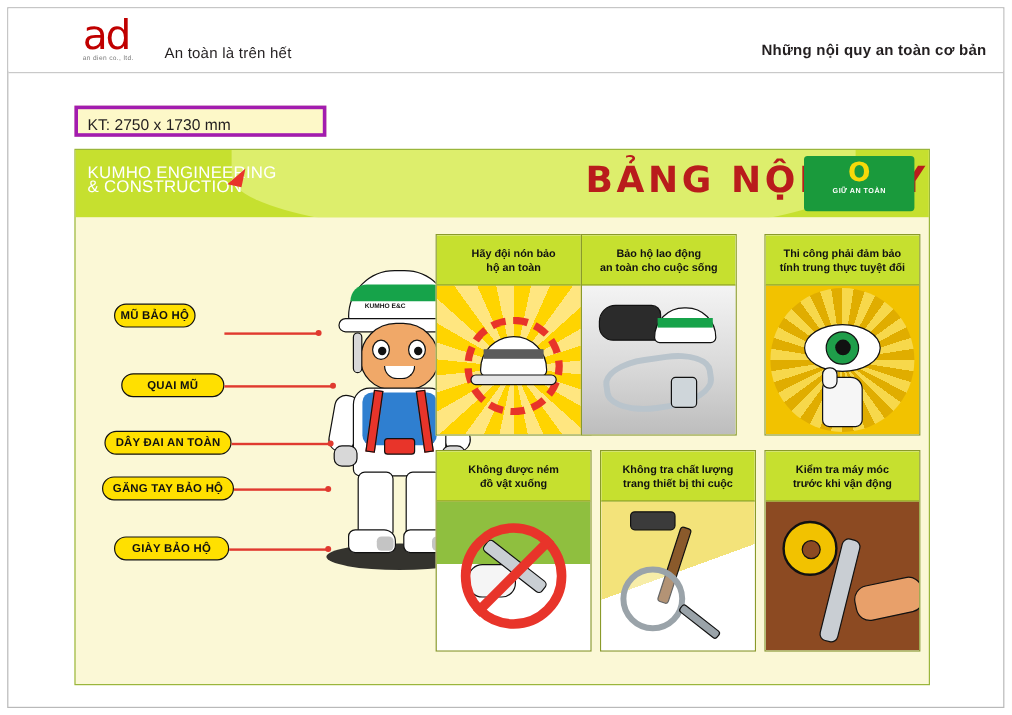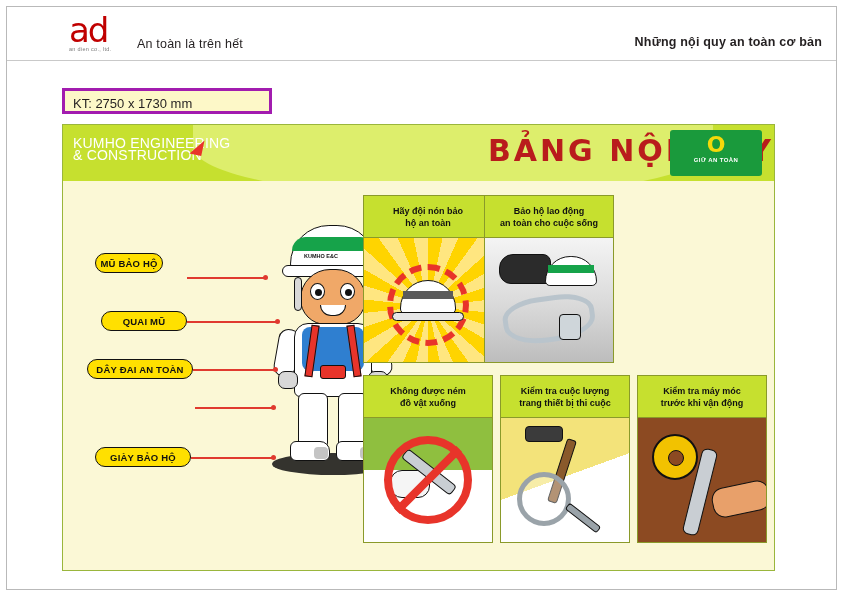--- a/index.html
+++ b/index.html
@@ -892,20 +892,21 @@
     <div class="leader-dot" style="left:200px; top:150px;"></div>
 
     <div class="label-chip" style="left:38px; top:186px; width:86px;">QUAI  MŨ</div>
     <div class="leader" style="left:124px; top:196px; width:90px;"></div>
     <div class="leader-dot" style="left:212px; top:194px;"></div>
 
     <div class="label-chip" style="left:24px; top:234px; width:106px;">DÂY ĐAI AN TOÀN</div>
     <div class="leader" style="left:130px; top:244px; width:82px;"></div>
     <div class="leader-dot" style="left:210px; top:242px;"></div>
 
+    <div class="label-chip" style="left:22px; top:272px; width:110px;">GĂNG TAY BẢO HỘ</div>
     <div class="leader" style="left:132px; top:282px; width:78px;"></div>
     <div class="leader-dot" style="left:208px; top:280px;"></div>
 
     <div class="label-chip" style="left:32px; top:322px; width:96px;">GIÀY BẢO HỘ</div>
     <div class="leader" style="left:128px; top:332px; width:82px;"></div>
     <div class="leader-dot" style="left:208px; top:330px;"></div>
 
     <div class="panel" style="left:300px; top:70px;">
       <div class="panel-cap">
         <span>
@@ -934,20 +935,37 @@
         <div class="art-gray-grad"></div>
         <div class="art-boot"></div>
         <div class="art-helmet-green">
           <div class="band"></div>
         </div>
         <div class="art-belt"></div>
         <div class="art-buckle2"></div>
       </div>
     </div>
 
+    <div class="panel" style="left:574px; top:70px;">
+      <div class="panel-cap">
+        <span>
+          <span>Thi công phải đảm bảo</span><br>
+          <span>tính trung thực tuyệt đối</span>
+        </span>
+      </div>
+      <div class="panel-art">
+        <div class="art-yellow-bg"></div>
+        <div class="art-fan"></div>
+        <div class="art-eye-outer"></div>
+        <div class="art-iris"></div>
+        <div class="art-pupil"></div>
+        <div class="art-thumb"></div>
+        <div class="art-thumb-up"></div>
+      </div>
+    </div>
 
     <div class="panel" style="left:300px; top:250px;">
       <div class="panel-cap">
         <span>
           <span>Không được ném</span><br>
           <span>đồ vật xuống</span>
         </span>
       </div>
       <div class="panel-art">
         <div class="art-split-green"></div>
@@ -955,21 +973,21 @@
         <div class="art-hand"></div>
         <div class="art-wrench"></div>
         <div class="art-no-circle"></div>
         <div class="art-no-bar"></div>
       </div>
     </div>
 
     <div class="panel" style="left:437px; top:250px;">
       <div class="panel-cap">
         <span>
-          <span>Kiểm tra cuộc lượng</span><br>
+          <span>Không tra chất lượng</span><br>
           <span>trang thiết bị thi cuộc</span>
         </span>
       </div>
       <div class="panel-art">
         <div class="art-diag-split"></div>
         <div class="art-hammer-head"></div>
         <div class="art-hammer-handle"></div>
         <div class="art-magnifier"></div>
         <div class="art-mag-handle"></div>
       </div>

